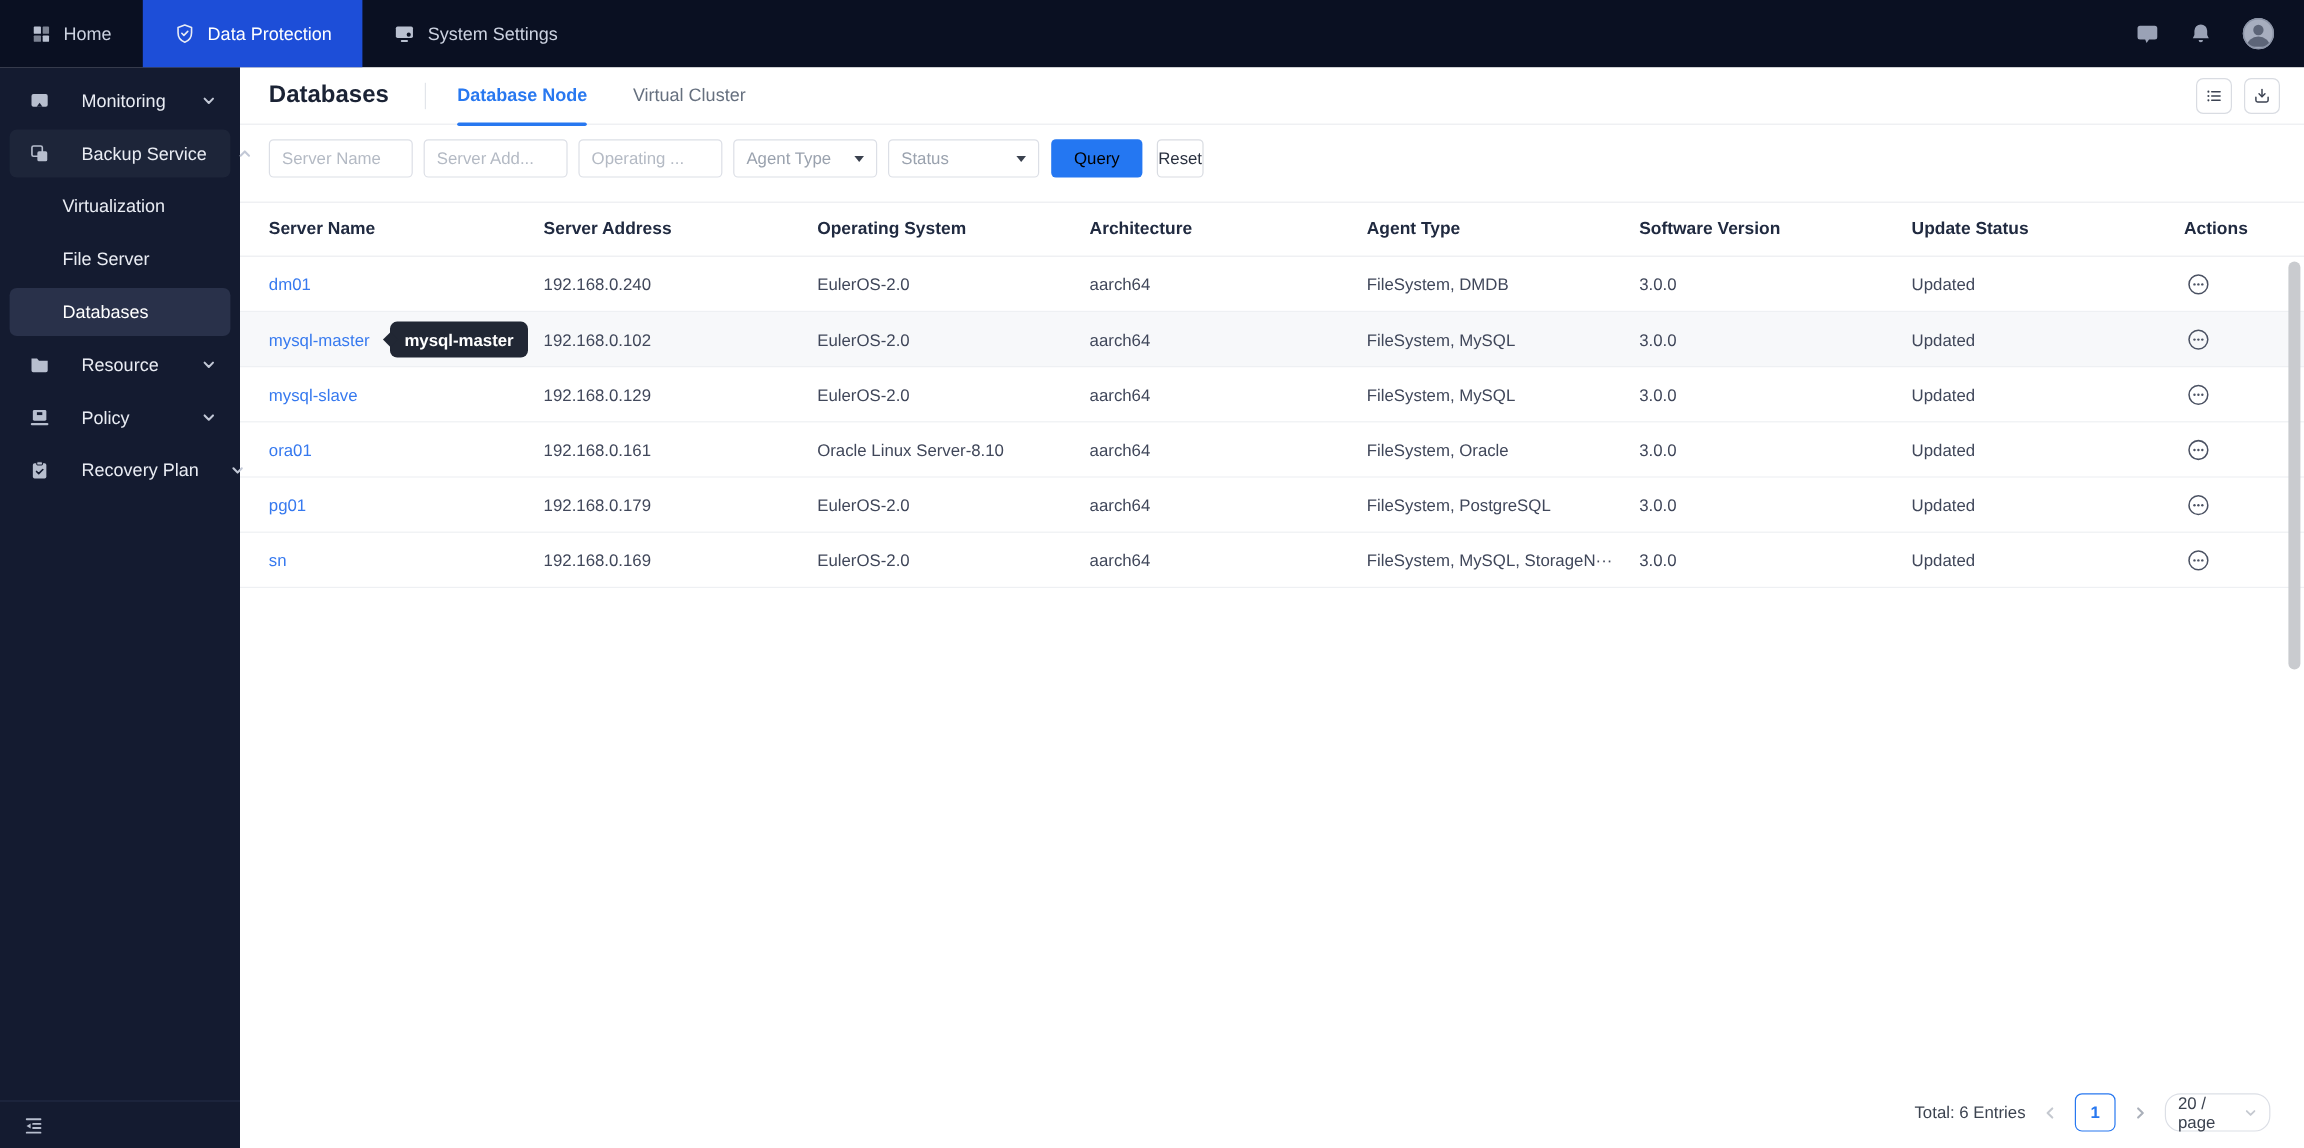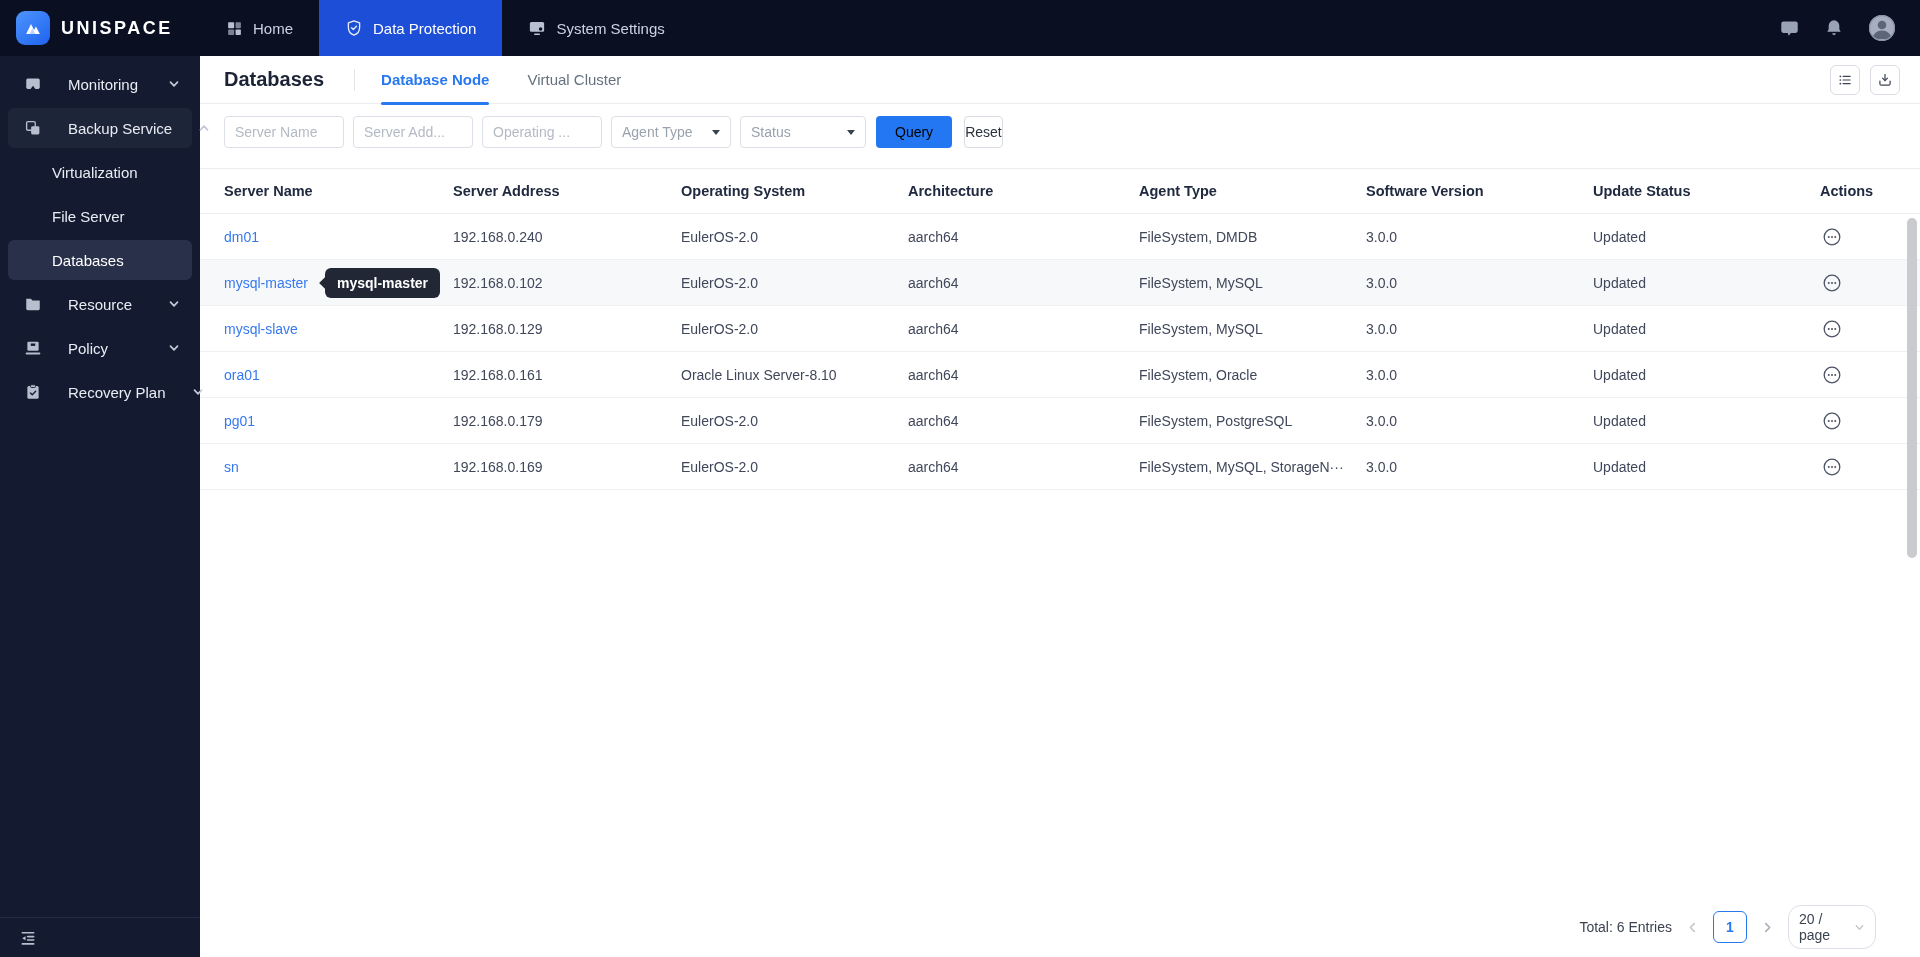--- a/index.html
+++ b/index.html
@@ -136,51 +136,42 @@
   }
 
   
   .v-scrollbar {
     position:absolute; right:3px; top:162px; width:10px; height:340px;
     background:#c9cbcf; border-radius:5px; cursor:pointer;
   }
 
   
   .pagination {
-    position:absolute; right:44px; bottom:14px; height:32px;
+    position:absolute; right:28px; bottom:14px; height:32px;
     display:flex; align-items:center; gap:14px; font-size:14px; color:#3c4350;
   }
   .pg-arrow { display:flex; align-items:center; }
   .pg-arrow.prev { color:#c5c9d0; cursor:default; }
   .pg-arrow.next { color:#aab0ba; cursor:pointer; }
   .pg-page {
     width:34px; height:32px; border:1px solid #2878f0; border-radius:6px;
     color:#2878f0; font-weight:700; display:flex; align-items:center; justify-content:center;
     cursor:pointer;
   }
   .pg-size {
-    width:88px; height:44px; border:1px solid #dcdfe6; border-radius:13px;
+    width:88px; height:32px; border:1px solid #dcdfe6; border-radius:13px;
     display:flex; align-items:center; justify-content:space-between;
     padding:0 10px; color:#3c4350; cursor:pointer; background:#fff;
   }
   .pg-size .chev { color:#c5c9d0; display:flex; }
 </style>
 </head>
 <body>
 
 <div class="topbar">
-  <div class="logo">
-    <span class="logo-badge">
-      <svg width="22" height="22" viewBox="0 0 24 24">
-          <path d="M4.5 18.5 L9.8 7.5 L13.2 14.2 L15.2 10.3 L19.5 18.5 Z" fill="#ffffff"></path>
-          <path d="M8.2 18.5 L11.4 12.4 L14.4 18.5 Z" fill="#bcd6ff"></path>
-        </svg>
-    </span>
-    <span class="logo-text">UNISPACE</span>
-  </div>
   <div class="topnav">
     <div class="topnav-item">
       <span class="ic">
         <svg width="17" height="17" viewBox="0 0 24 24" fill="currentColor">
             <rect x="3" y="3" width="8.5" height="8.5" rx="1"></rect>
             <rect x="13.5" y="3" width="7.5" height="8.5" rx="1" opacity=".65"></rect>
             <rect x="3" y="13.5" width="8.5" height="7.5" rx="1" opacity=".65"></rect>
             <rect x="13.5" y="13.5" width="7.5" height="7.5" rx="1"></rect>
           </svg>
       </span>

